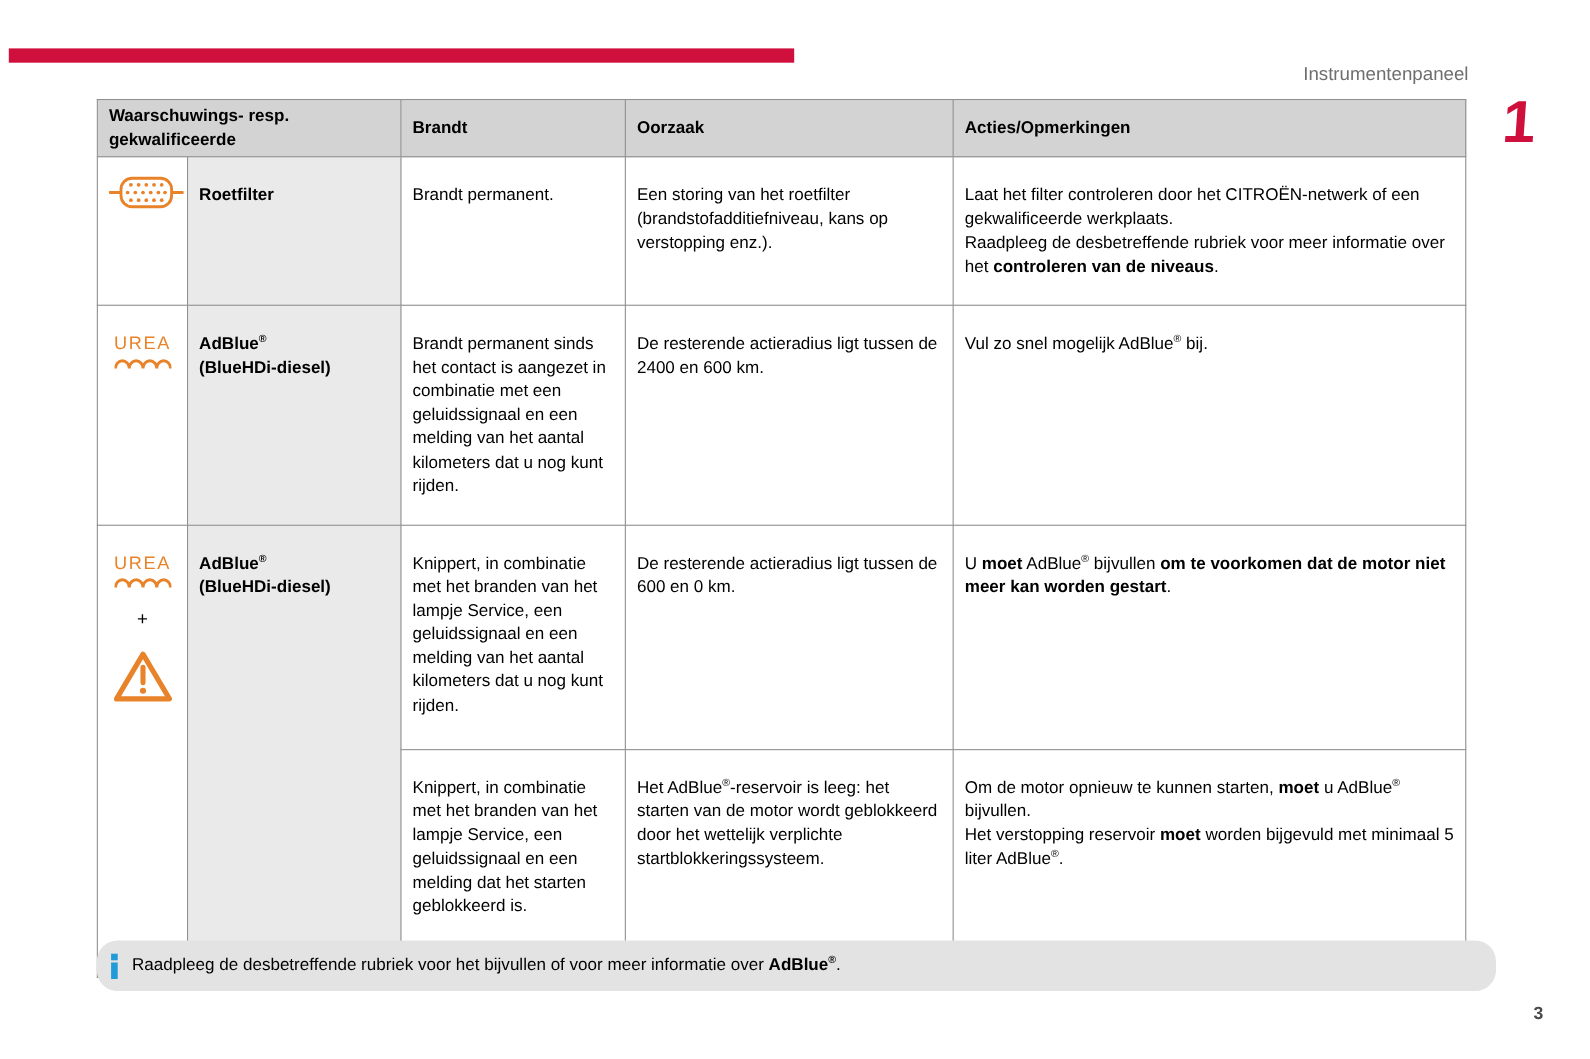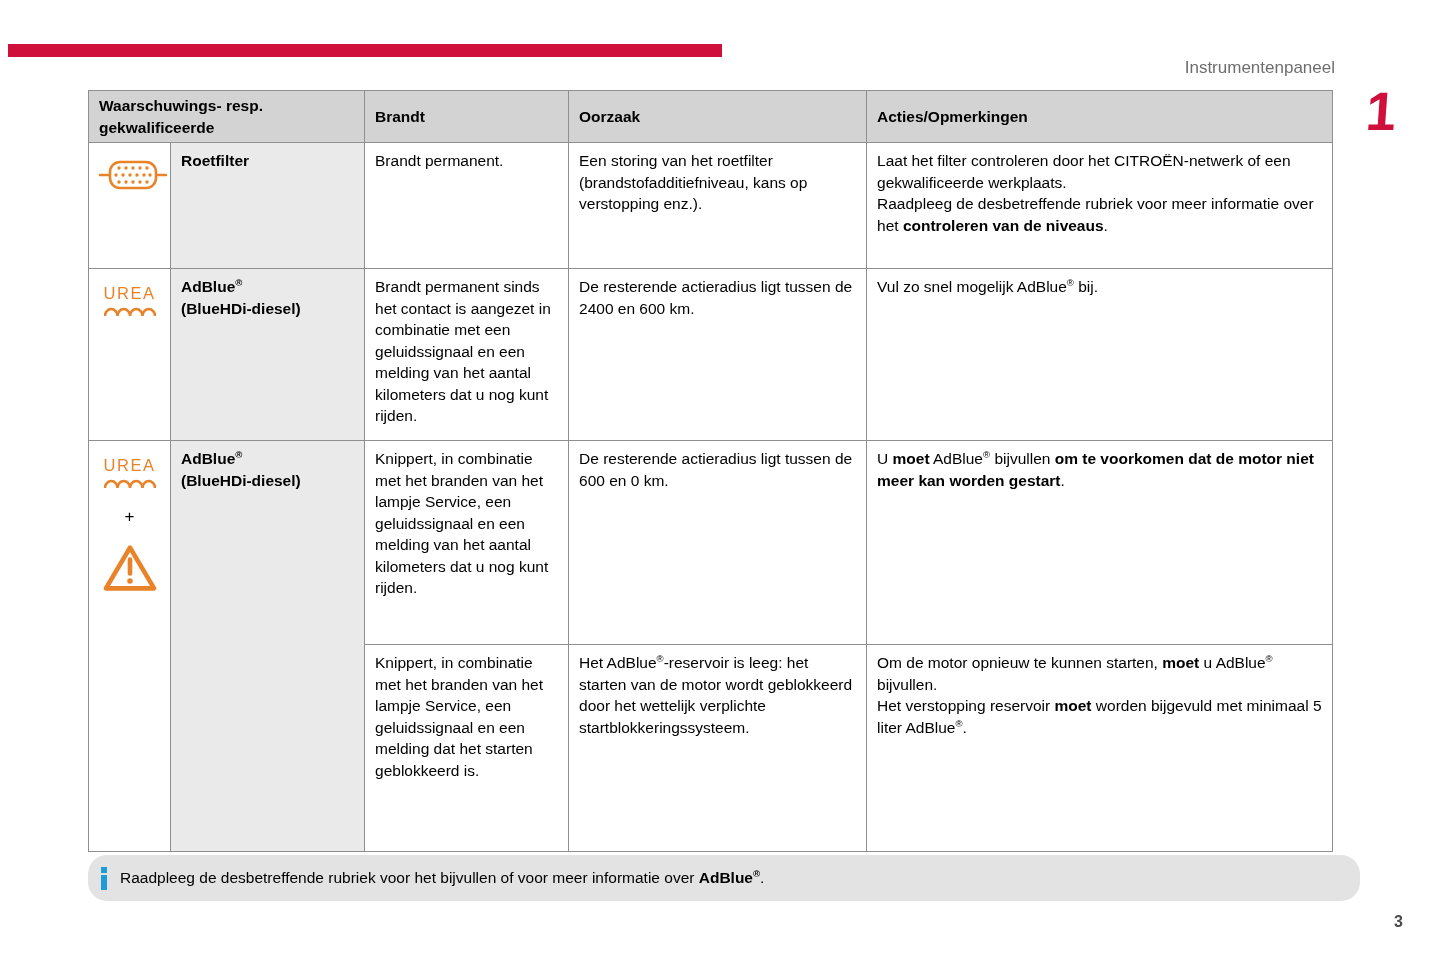--- a/index.html
+++ b/index.html
@@ -14,37 +14,37 @@
   .red-rule{position:absolute;left:8px;top:44px;width:714px;height:13px;background:#d0103c;}
   .header-title{position:absolute;top:42px;right:110px;font-size:17px;color:#6e6e6e;margin-top:16px;}
   .chapter-num{position:absolute;left:1366px;top:84px;font-size:54px;line-height:1;font-weight:bold;color:#d0103c;transform:skewX(-4deg);}
 
   table.wtable{
     position:absolute;left:88px;top:90px;width:1244px;
     border-collapse:collapse;table-layout:fixed;
   }
   .wtable th,.wtable td{
     border:1px solid #8f8f8f;vertical-align:top;
-    padding:7px 10px;font-size:15.5px;line-height:21.5px;text-align:left;
+    padding:24px 10px;font-size:15.5px;line-height:21.5px;text-align:left;
   }
   .wtable thead tr{height:46px;}
   .wtable th{background:#d3d3d3;font-weight:bold;vertical-align:middle;padding:4px 10px;}
   col.c-icon{width:82px;}
   col.c-name{width:194px;}
   col.c-status{width:204px;}
   col.c-oorzaak{width:298px;}
   col.c-acties{width:466px;}
   tr.r1{height:126px;}
   tr.r2{height:172px;}
   tr.r3a{height:204px;}
   tr.r3b{height:207px;}
   td.name-cell{background:#eaeaea;font-weight:bold;}
   td.icon-cell{text-align:center;padding-top:12px;background:#ffffff;}
 
-  .urea-icon{display:inline-block;margin-top:2px;}
+  .urea-icon{display:inline-block;margin-top:12px;}
   .urea-text{color:#e8832a;font-size:16.5px;letter-spacing:1.5px;}
   .urea-wave{display:block;margin:1px auto 0;}
   .plus{font-size:17px;color:#000;margin-top:16px;}
   .warn-tri{display:block;margin:16px auto 0;}
 
   .info-bar{
     position:absolute;left:88px;top:855px;width:1272px;height:46px;
     background:#e3e3e3;display:flex;align-items:center;gap:13px;
     padding-left:13px;box-sizing:border-box;font-size:15.5px;border-radius:19px;
   }

